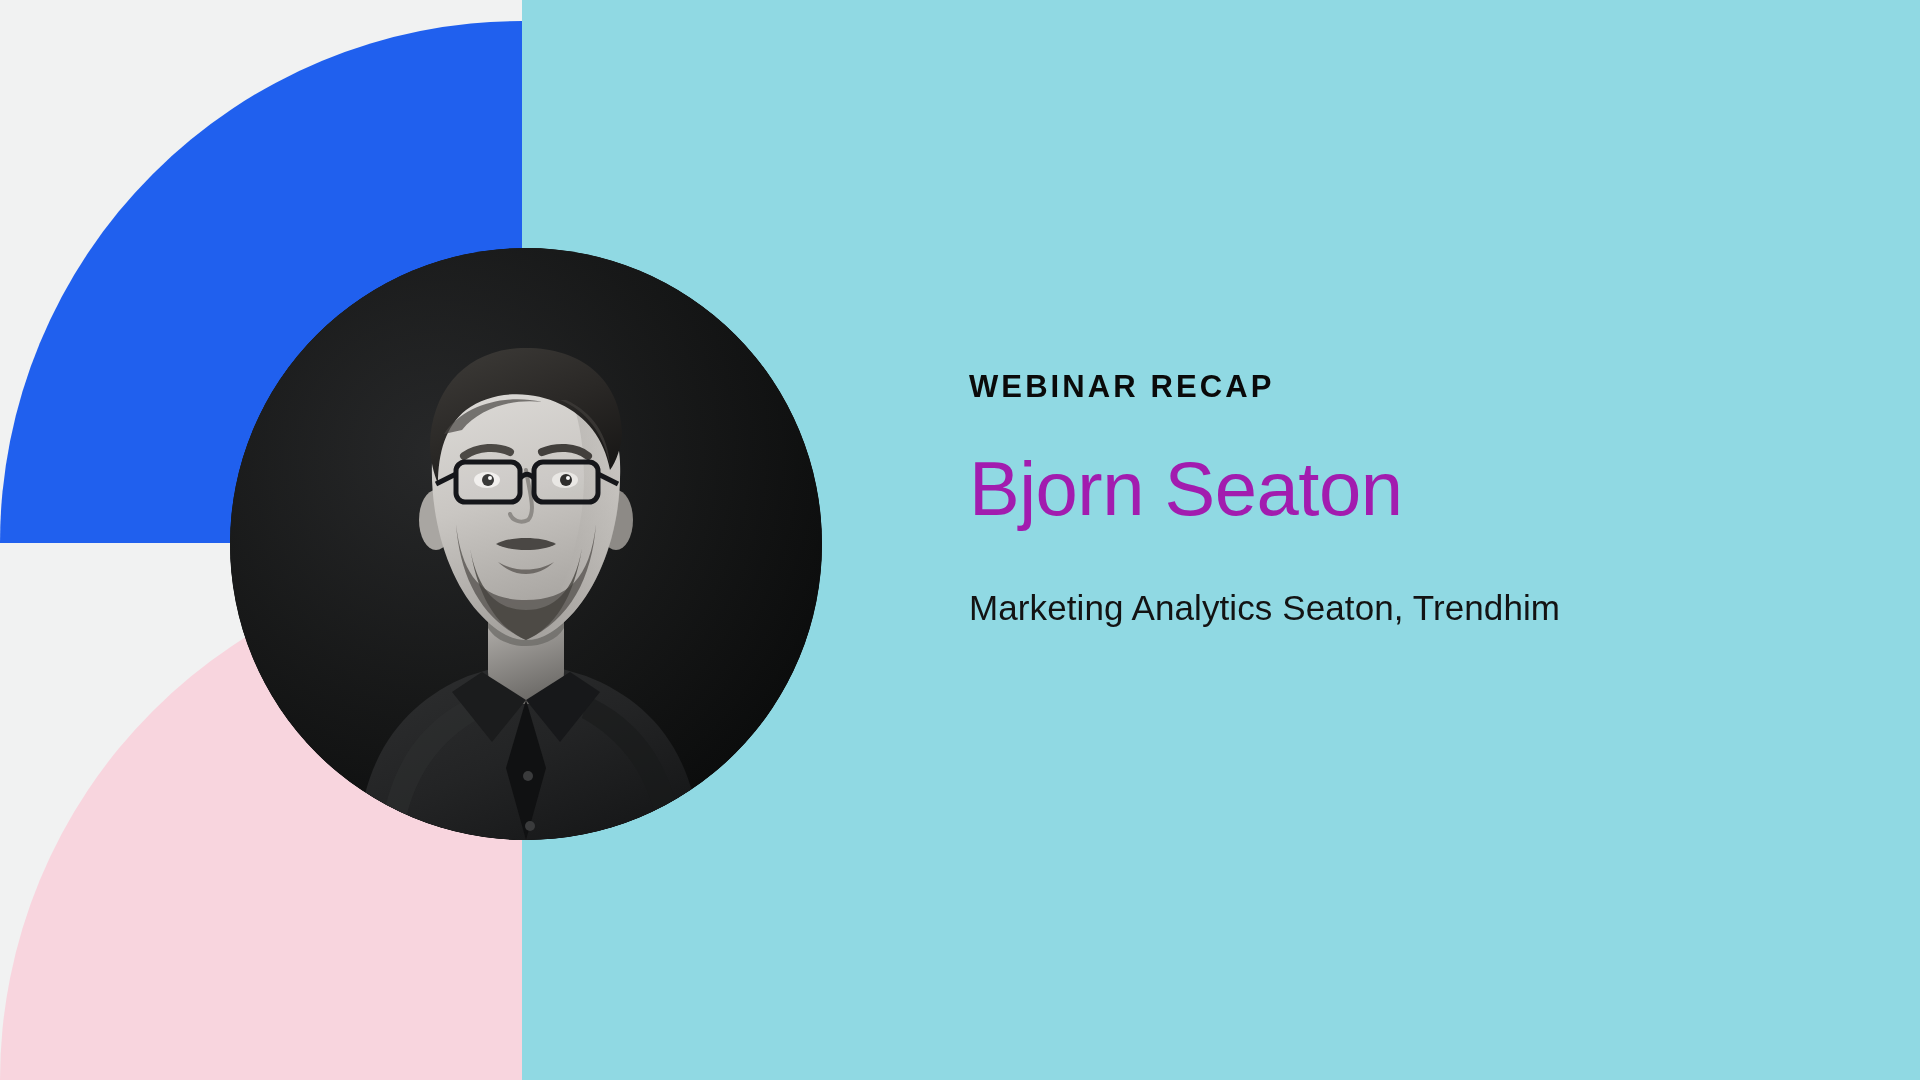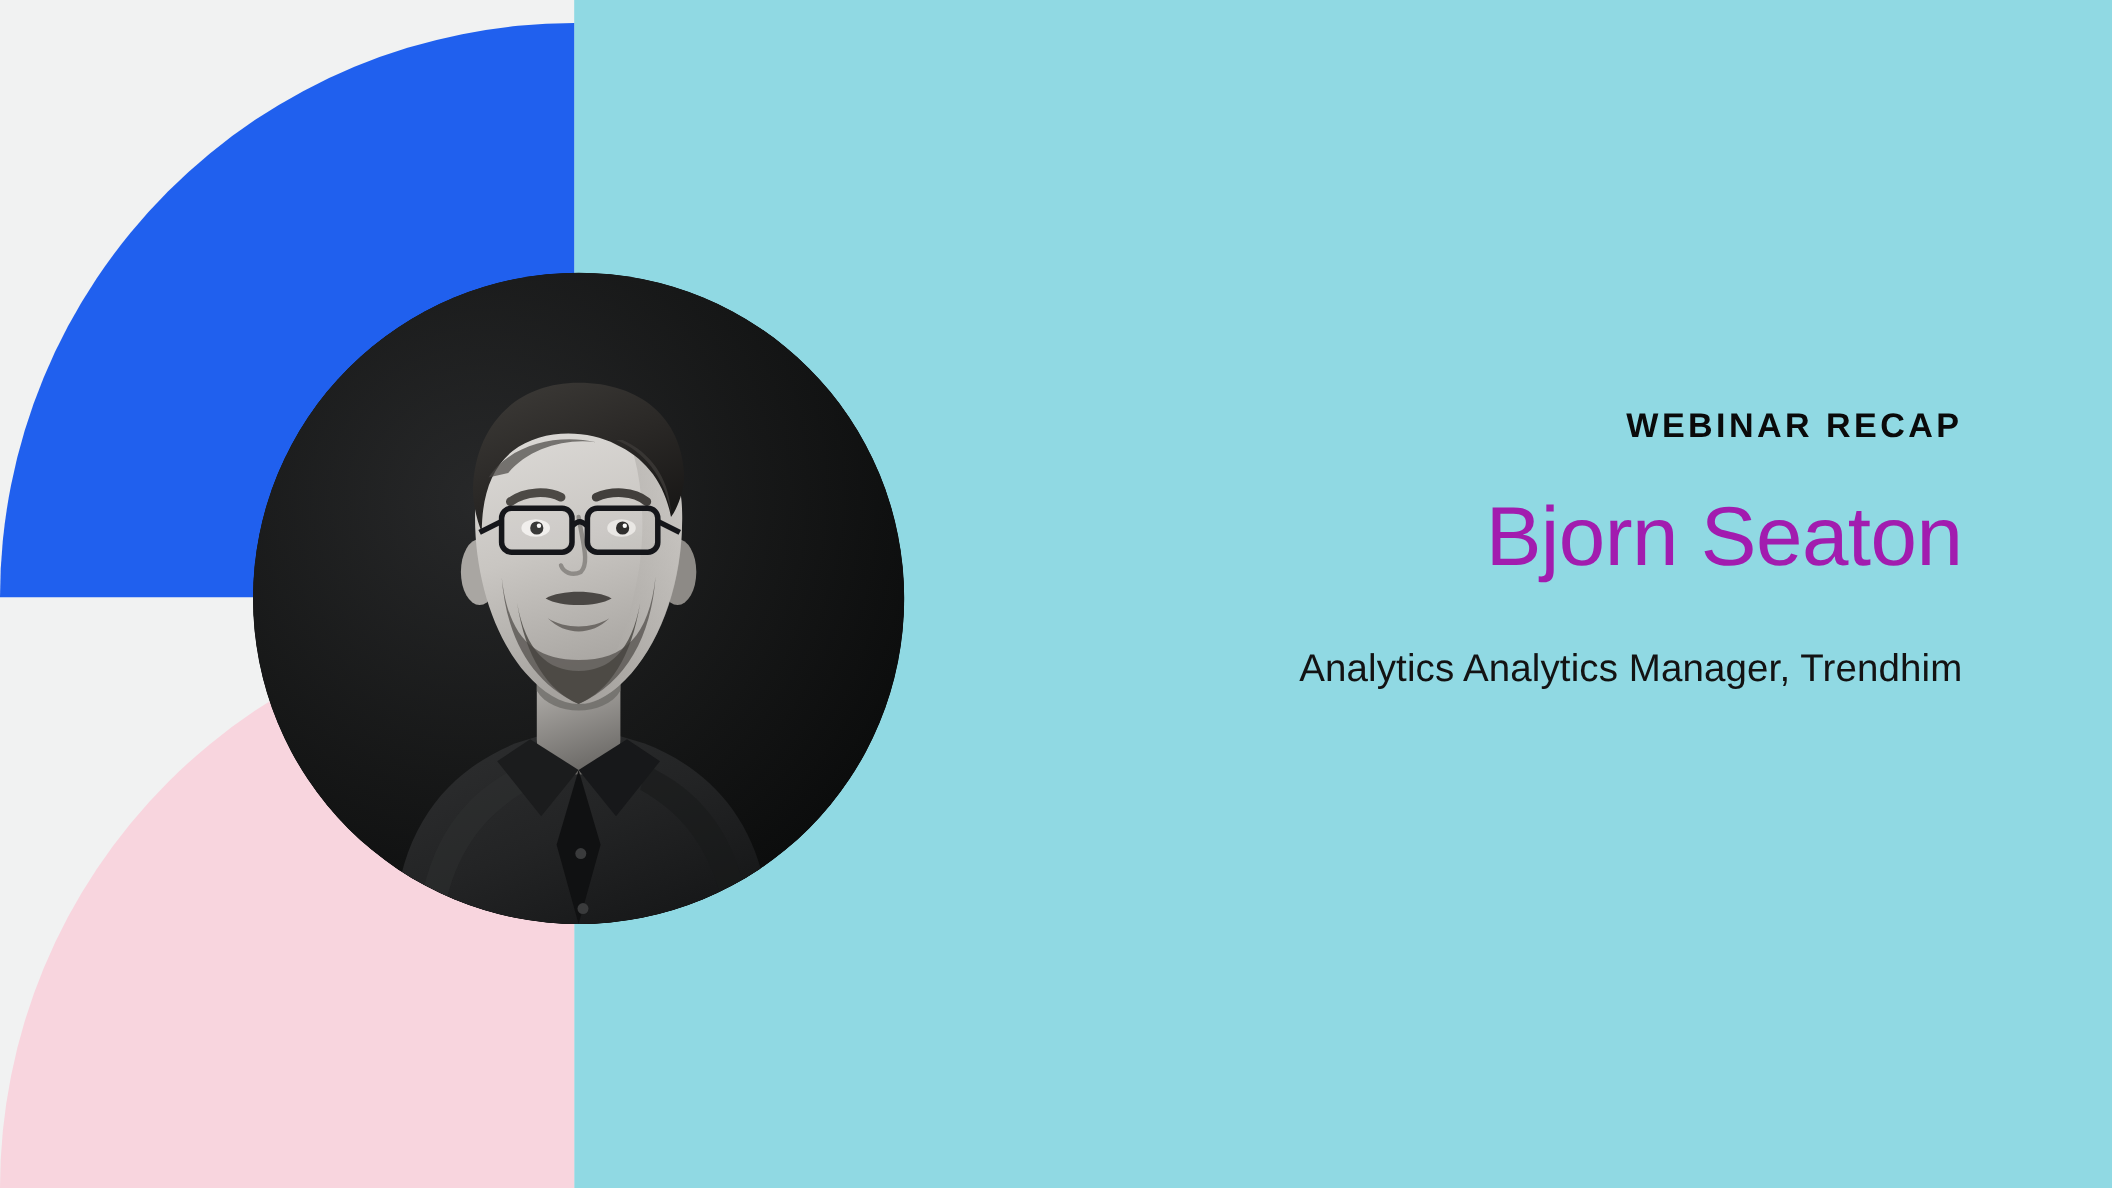--- a/index.html
+++ b/index.html
@@ -75,24 +75,23 @@
 
   .portrait-wrap svg {
     display: block;
     width: 592px;
     height: 592px;
   }
 
   
   .content {
     position: absolute;
-    left: 1004px;
+    left: 969px;
     top: 370px;
     width: 780px;
-    text-align: right;
   }
 
   .eyebrow {
     margin: 0;
     font-family: "Liberation Sans", sans-serif;
     font-size: 31px;
     font-weight: 700;
     letter-spacing: 3.1px;
     color: #0a0a0a;
     line-height: 1.1;
@@ -241,16 +240,16 @@
         </g>
         <rect x="229" y="217" width="58" height="34" rx="8" fill="#ffffff" opacity="0.07"></rect>
         <rect x="307" y="217" width="58" height="34" rx="8" fill="#ffffff" opacity="0.05"></rect>
       </g>
     </svg>
   </div>
 
   <div class="content">
     <p class="eyebrow">WEBINAR RECAP</p>
     <h1 class="headline">Bjorn Seaton</h1>
-    <p class="subline">Analytics Analytics Manager, Trendhim</p>
+    <p class="subline">Marketing Analytics Seaton, Trendhim</p>
   </div>
 
 </div>
 
 </body></html>

